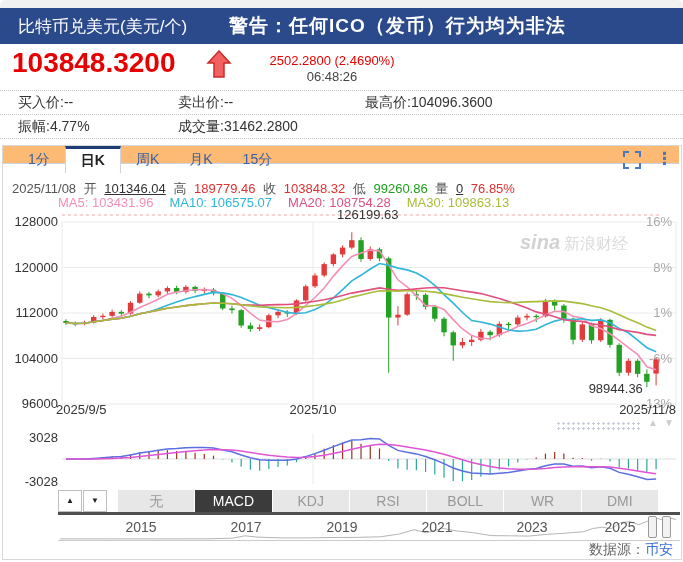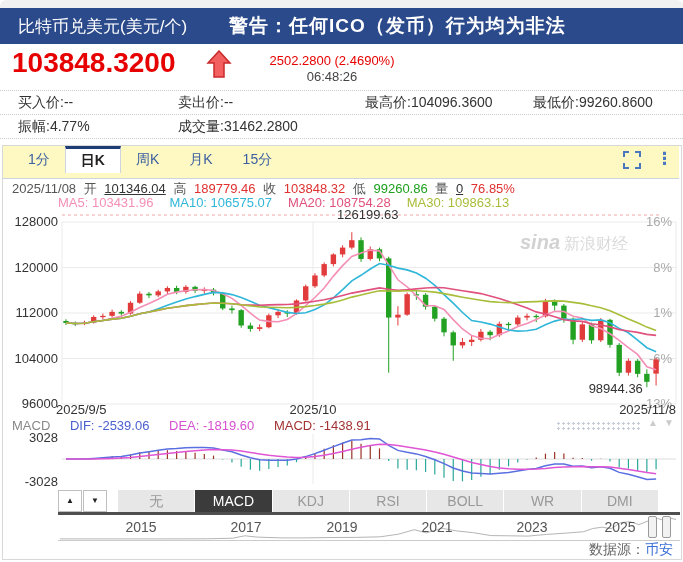--- a/index.html
+++ b/index.html
@@ -12,21 +12,21 @@
   .hdr-warn{margin-left:42px;color:#fff;font-size:19px;font-weight:bold;letter-spacing:1px;}
   .price-big{left:12px;top:47px;font-size:28px;font-weight:bold;color:#e60000;}
   .arrow-wrap{left:206px;top:50px;width:26px;height:28px;}
   .chg{left:252px;top:53px;width:160px;text-align:center;font-size:13px;color:#e60000;}
   .tm{left:252px;top:69px;width:160px;text-align:center;font-size:13px;color:#444;}
   .fields{left:0;top:90px;width:683px;font-size:14px;color:#333;}
   .frow{position:relative;height:23px;line-height:23px;border-bottom:1px dotted #c9c9c9;}
   .frow:first-child{border-top:1px dotted #c9c9c9;padding-left:40px;}
   .fld{position:absolute;white-space:nowrap;}
   .module{left:2px;top:145px;width:678px;height:413px;border:1px solid #d8d8d8;background:#fff;}
-  .tabbar{left:3px;top:146px;width:676px;height:33px;background:#fef9c3;border-bottom:1px solid #ccd4e0;display:flex;align-items:stretch;padding-left:10px;box-sizing:border-box;}
+  .tabbar{left:3px;top:146px;width:676px;height:18px;background:#fdba74;border-bottom:1px solid #ccd4e0;display:flex;align-items:stretch;padding-left:10px;box-sizing:border-box;}
   .ptab{height:27px;line-height:27px;padding:0 15px;font-size:14px;color:#3b5fa0;cursor:pointer;}
   .ptab.active{background:#fff;color:#222;border-top:3px solid #1d3d74;border-left:1px solid #ccd4e0;border-right:1px solid #ccd4e0;line-height:23px;height:24px;font-weight:bold;}
   .fsicon{left:622px;top:150px;width:20px;height:20px;cursor:pointer;}
   .kebab{left:656px;top:148px;width:16px;height:22px;color:#4a79c0;font-size:17px;font-weight:bold;line-height:22px;text-align:center;cursor:pointer;}
   .ohlcbar{left:12px;top:180px;font-size:13px;white-space:nowrap;color:#555;}
   .ohlcbar span{margin-right:4px;}
   .v-red{color:#e03030;} .v-grn{color:#1fa01f;} .v-blk{color:#333;text-decoration:underline;}
   .mabar{left:58px;top:195px;font-size:13px;white-space:nowrap;}
   .mabar span{margin-right:16px;}
   .mainchart{left:0;top:208px;}
@@ -70,21 +70,20 @@
     </svg>
   </div>
   <div class="abs chg">2502.2800 (2.4690%)</div>
   <div class="abs tm">06:48:26</div>
 
   <div class="abs fields">
     <div class="frow" id="qrow1">
         <span class="fld" style="left: 18px;">买入价:--</span>
         <span class="fld" style="left: 178px;">卖出价:--</span>
         <span class="fld" style="left: 365px;">最高价:104096.3600</span>
-        <span class="fld" style="left: 533px;">最低价:99260.8600</span>
       </div>
     <div class="frow" id="qrow2">
         <span class="fld" style="left: 18px;">振幅:4.77%</span>
         <span class="fld" style="left: 178px;">成交量:31462.2800</span>
       </div>
   </div>
 
   <div class="abs module"></div>
 
   <div class="abs tabbar" id="ptabs">
@@ -279,26 +278,20 @@
       <text x="642.86" y="185.2539525" text-anchor="end" font-size="13" fill="#333">98944.36</text>
       <text x="56" y="206" text-anchor="start" font-size="13" fill="#333">2025/9/5</text>
       <text x="313" y="206" text-anchor="middle" font-size="13" fill="#333">2025/10</text>
       <text x="676" y="206" text-anchor="end" font-size="13" fill="#333">2025/11/8</text>
     </svg>
 
   <div class="abs wm">
     <span class="b">sina</span><span class="n">新浪财经</span>
   </div>
 
-  <div class="abs macdhdr">
-    <span class="m-name">MACD</span>
-    <span class="m-dif">DIF: -2539.06</span>
-    <span class="m-dea">DEA: -1819.60</span>
-    <span class="m-macd">MACD: -1438.91</span>
-  </div>
   <div class="abs dots"></div>
   <span class="abs pane-tri" style="left:648px;">▲</span>
   <span class="abs pane-tri" style="left:664px;">▼</span>
 
   <svg class="abs macdchart" id="macdChart" width="683" height="58" viewBox="0 0 683 58">
       <line x1="62" y1="27" x2="676" y2="27" stroke="#ddd"></line>
       <line x1="313" y1="2" x2="313" y2="52" stroke="#ebebeb"></line>
       <text x="58" y="10" text-anchor="end" font-size="13" fill="#333">3028</text>
       <text x="58" y="54" text-anchor="end" font-size="13" fill="#333">-3028</text>
       <line x1="66" y1="27" x2="66" y2="27" stroke="#993226" stroke-width="1.2"></line>

